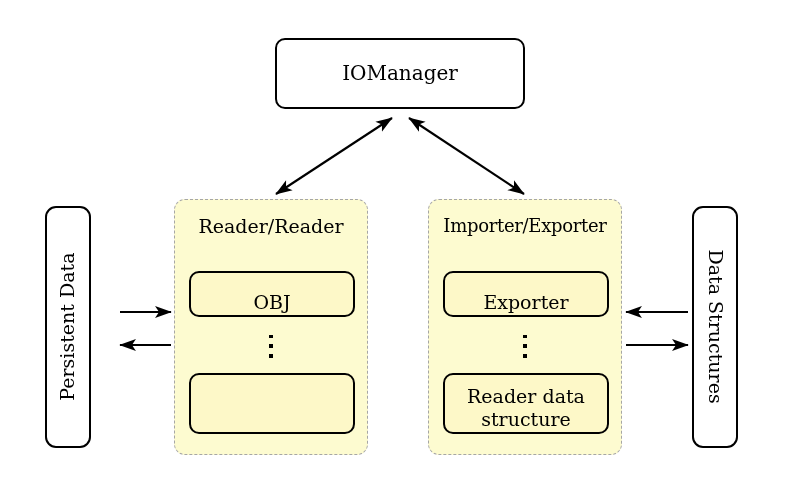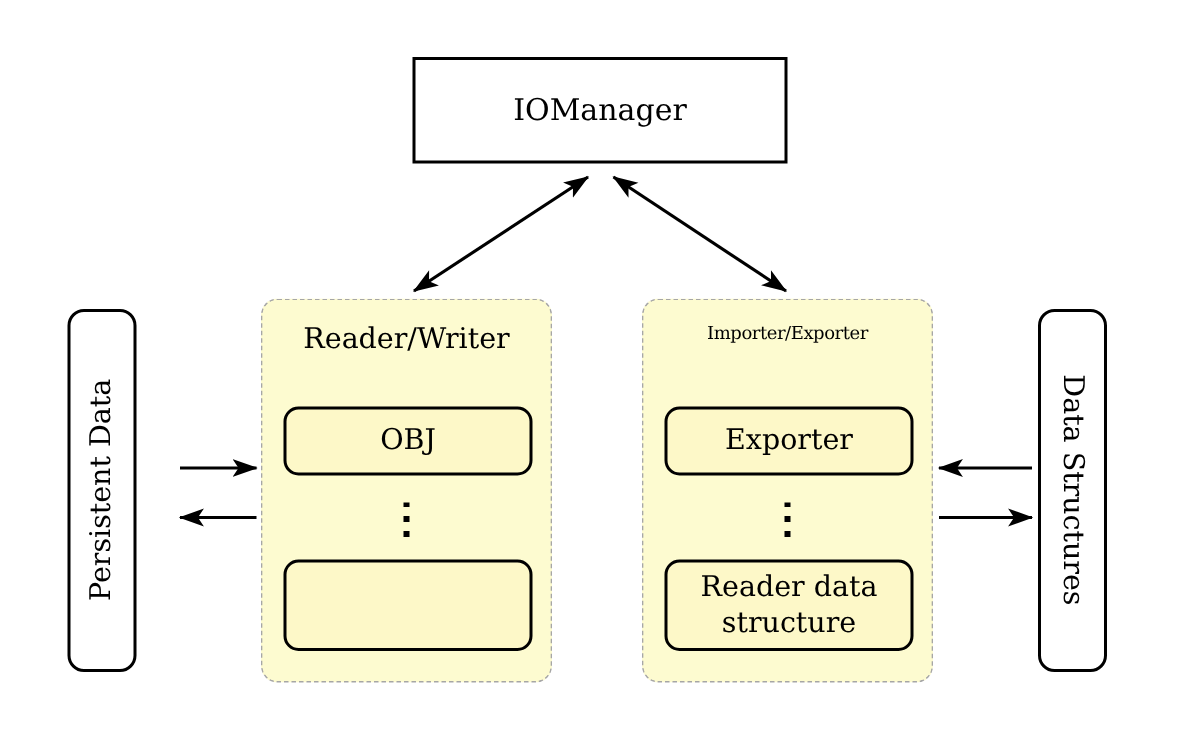--- a/index.html
+++ b/index.html
@@ -37,21 +37,21 @@
     line-height: 1.22;
   }
 
   
   .manager-box {
     left: 275px;
     top: 38px;
     width: 250px;
     height: 71px;
     font-size: 20px;
-    border-radius: 0;
+    border-radius: 10px;
   }
 
   
   .side-box {
     width: 46px;
     height: 242px;
     border-radius: 11px;
     font-size: 19px;
   }
   .side-box-left  { left: 45px;  top: 206px; }
@@ -78,31 +78,31 @@
   .group-title {
     position: absolute;
     top: 15px;
     left: 0;
     width: 100%;
     text-align: center;
     font-size: 19px;
     color: #000000;
     white-space: nowrap;
   }
-  .group-title.squeeze { font-size: 12px; letter-spacing: -0.3px; }
+  .group-title.squeeze { font-size: 18px; letter-spacing: -0.3px; }
 
   
   .leaf {
     position: absolute;
     box-sizing: border-box;
     border: 2.4px solid #000000;
     border-radius: 10px;
     background: #fdf8c8;
     display: flex;
-    align-items: center;
+    align-items: flex-end;
     justify-content: center;
     text-align: center;
     font-size: 19px;
     color: #000000;
     line-height: 1.25;
     left: 14px;
     width: 166px;
   }
   .leaf-top    { top: 71px;  height: 46px; }
   .leaf-bottom { top: 173px; height: 61px; }
@@ -178,21 +178,21 @@
 
   <div class="node side-box side-box-left">
     <span class="vtext vtext-up">Persistent Data</span>
   </div>
 
   <div class="node side-box side-box-right">
     <span class="vtext vtext-down">Data Structures</span>
   </div>
 
   <div class="group group-left">
-    <div class="group-title">Reader/Writer</div>
+    <div class="group-title">Reader/Reader</div>
 
     <div class="leaf leaf-top">
       <span>OBJ</span>
     </div>
 
     <div class="vdots">
       <span></span>
       <span></span>
       <span></span>
     </div>

